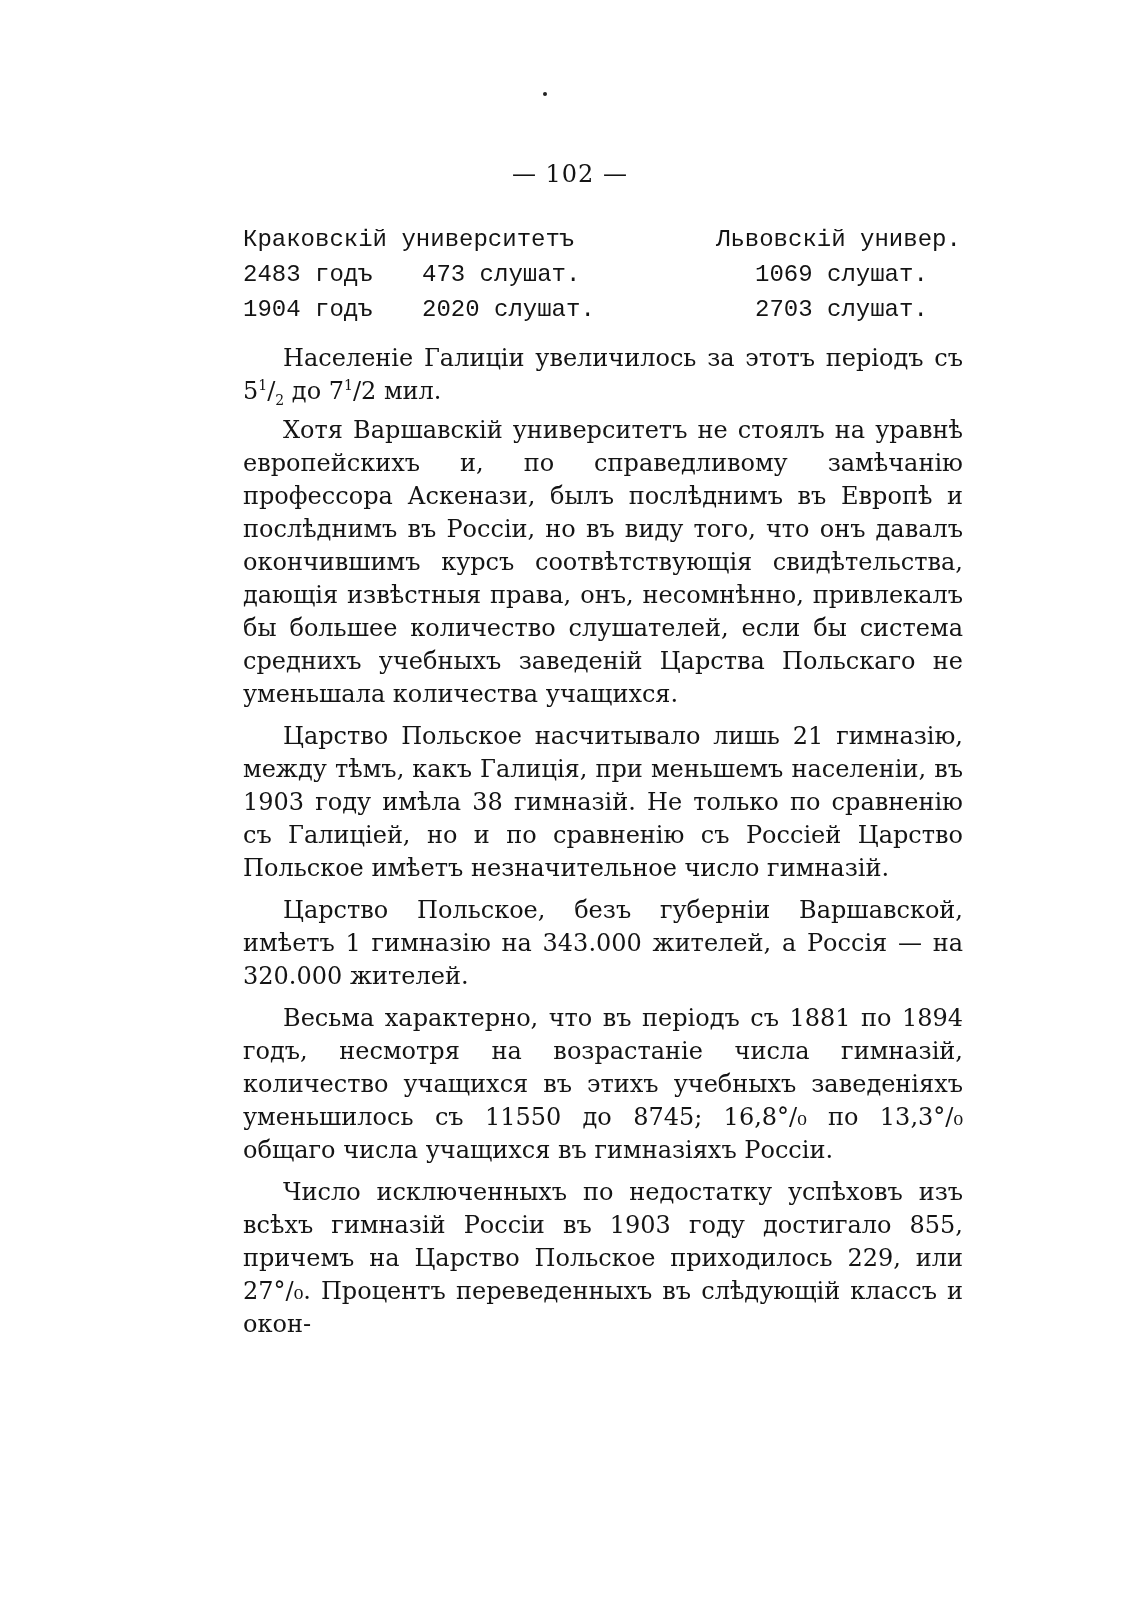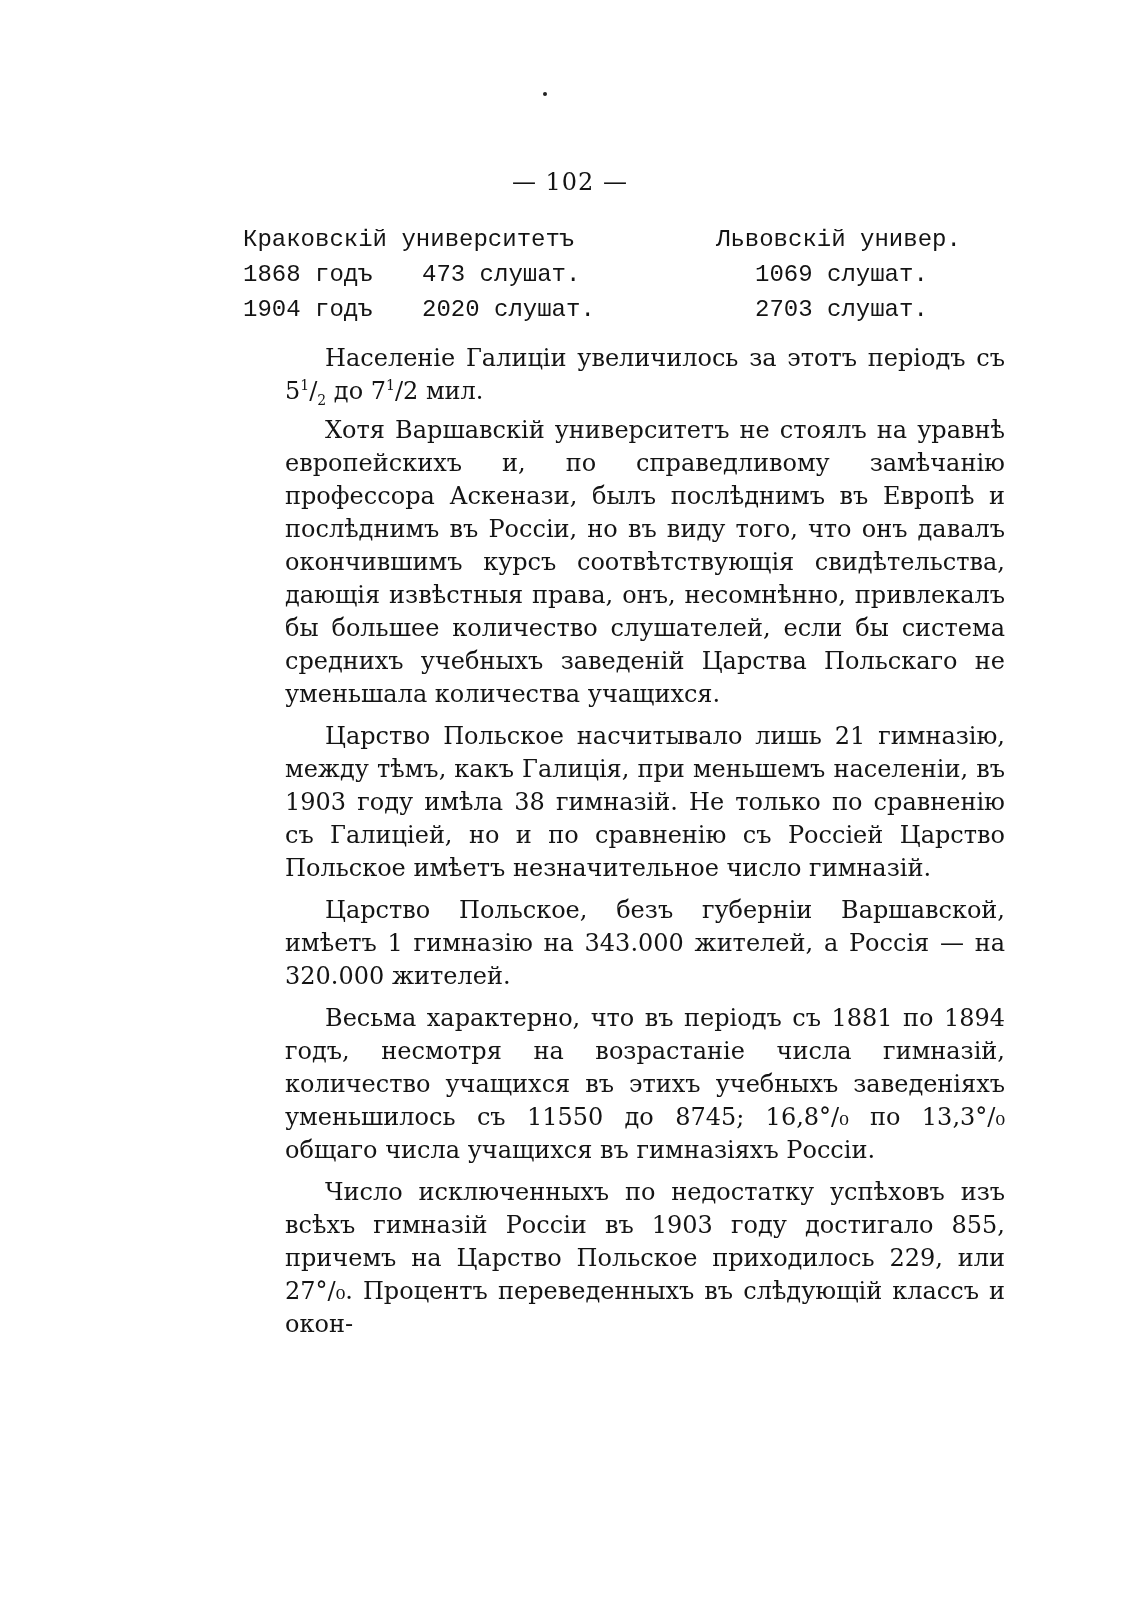--- a/index.html
+++ b/index.html
@@ -3,51 +3,51 @@
 <meta charset="utf-8">
 <style>
   html, body { margin: 0; padding: 0; background: #ffffff; }
   body {
     width: 1140px; height: 1606px; position: relative; overflow: hidden;
     font-family: "DejaVu Serif", "Liberation Serif", serif;
     color: #141414;
   }
   .speck { position: absolute; left: 543px; top: 92px; width: 4px; height: 4px; border-radius: 50%; background: #222; }
   .page-num {
-    position: absolute; top: 168px; left: 0; width: 1140px; text-align: center;
+    position: absolute; top: 160px; left: 0; width: 1140px; text-align: center;
     font-size: 24px; letter-spacing: 1px;
   }
   .stats { position: absolute; top: 222px; left: 243px; width: 720px; font-size: 24px; line-height: 35px; font-family: Liberation Mono, monospace; }
   .stats .row { position: relative; height: 35px; white-space: nowrap; }
   .stats .c1 { position: absolute; left: 0; }
   .stats .c2 { position: absolute; left: 179px; width: 162px; text-align: left; }
   .stats .c3 { position: absolute; left: 473px; text-align: center; }
   .stats .c3r { position: absolute; left: 512px; }
   .body-text {
     position: absolute; top: 342px; left: 243px; width: 720px;
-    font-size: 24px; line-height: 33px; text-align: justify; margin-left: 42px;
+    font-size: 24px; line-height: 33px; text-align: justify;
   }
   .body-text p { margin: 0 0 9px 0; text-indent: 40px; }
   .body-text p.first { margin-bottom: 6px; }
   sup.s, sub.s { font-size: 14px; line-height: 0; }
 </style>
 </head>
 <body>
 
 <div class="speck"></div>
 
 <div class="page-num">— 102 —</div>
 
 <div class="stats">
   <div class="row">
     <span class="c1">Краковскій университетъ</span>
     <span class="c3">Львовскій универ.</span>
   </div>
   <div class="row">
-    <span class="c1">1868 годъ</span>
+    <span class="c1">2483 годъ</span>
     <span class="c2">473 слушат.</span>
     <span class="c3r">1069 слушат.</span>
   </div>
   <div class="row">
     <span class="c1">1904 годъ</span>
     <span class="c2">2020 слушат.</span>
     <span class="c3r">2703 слушат.</span>
   </div>
 </div>
 

